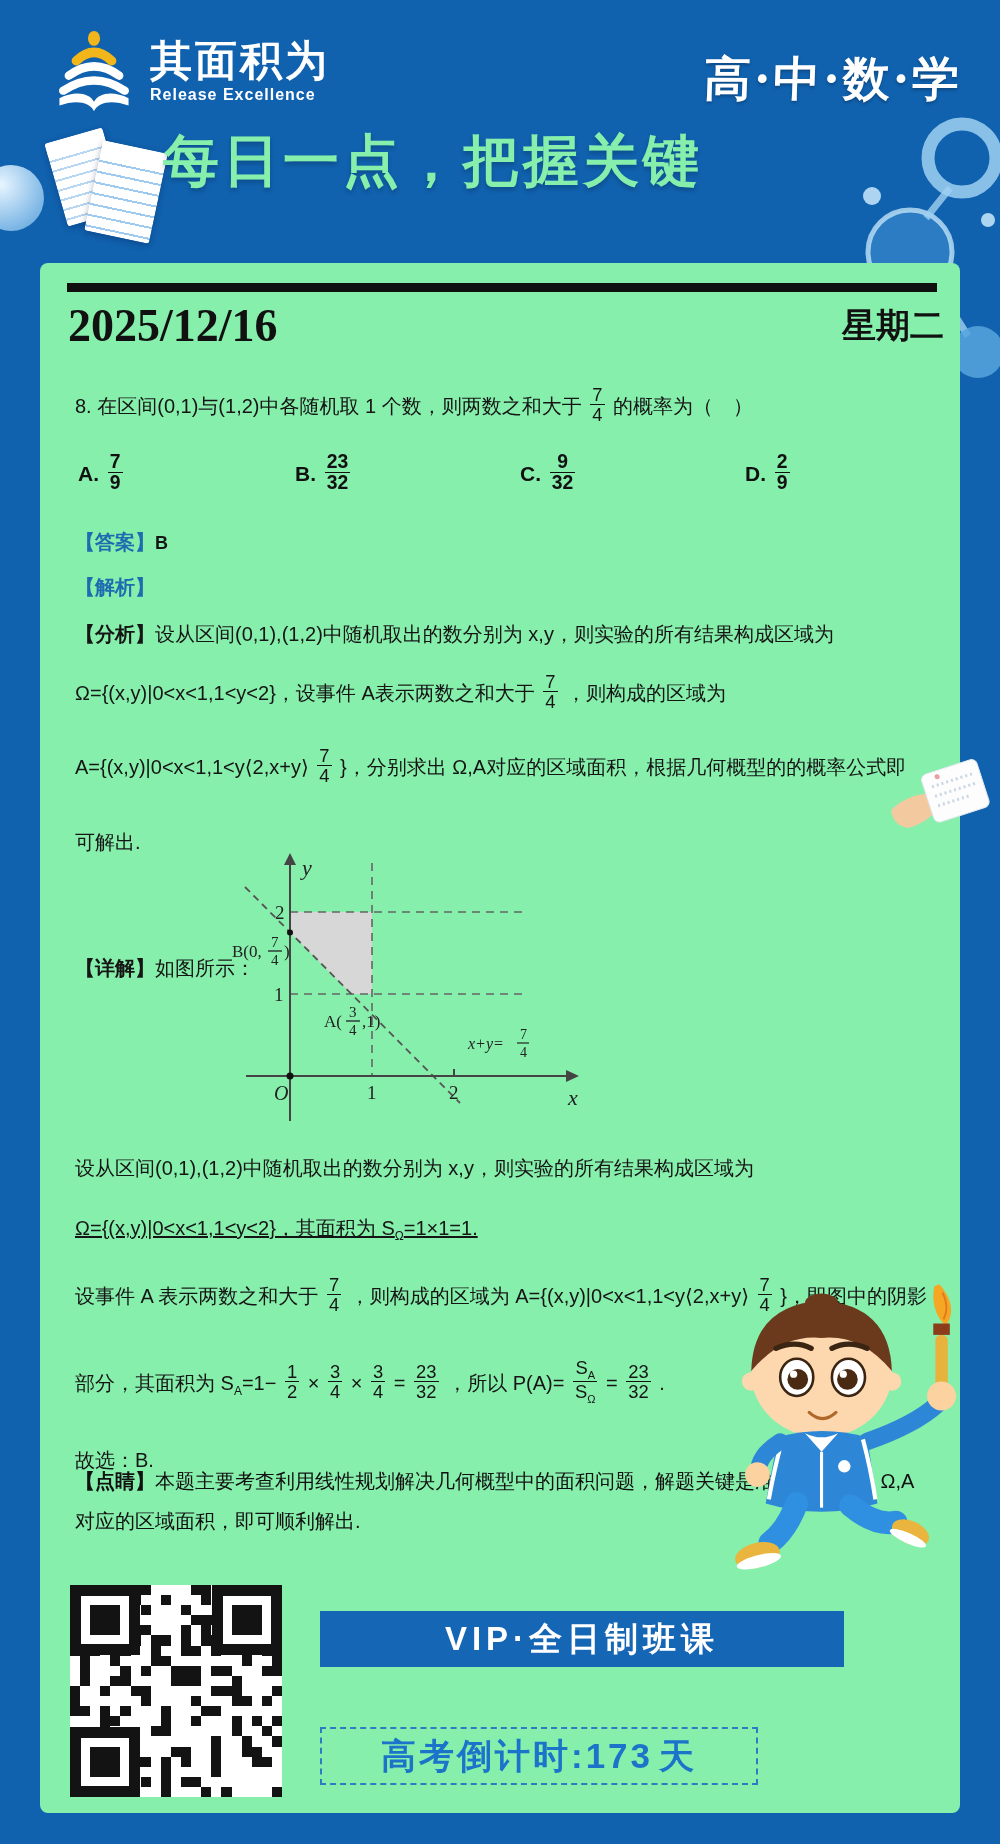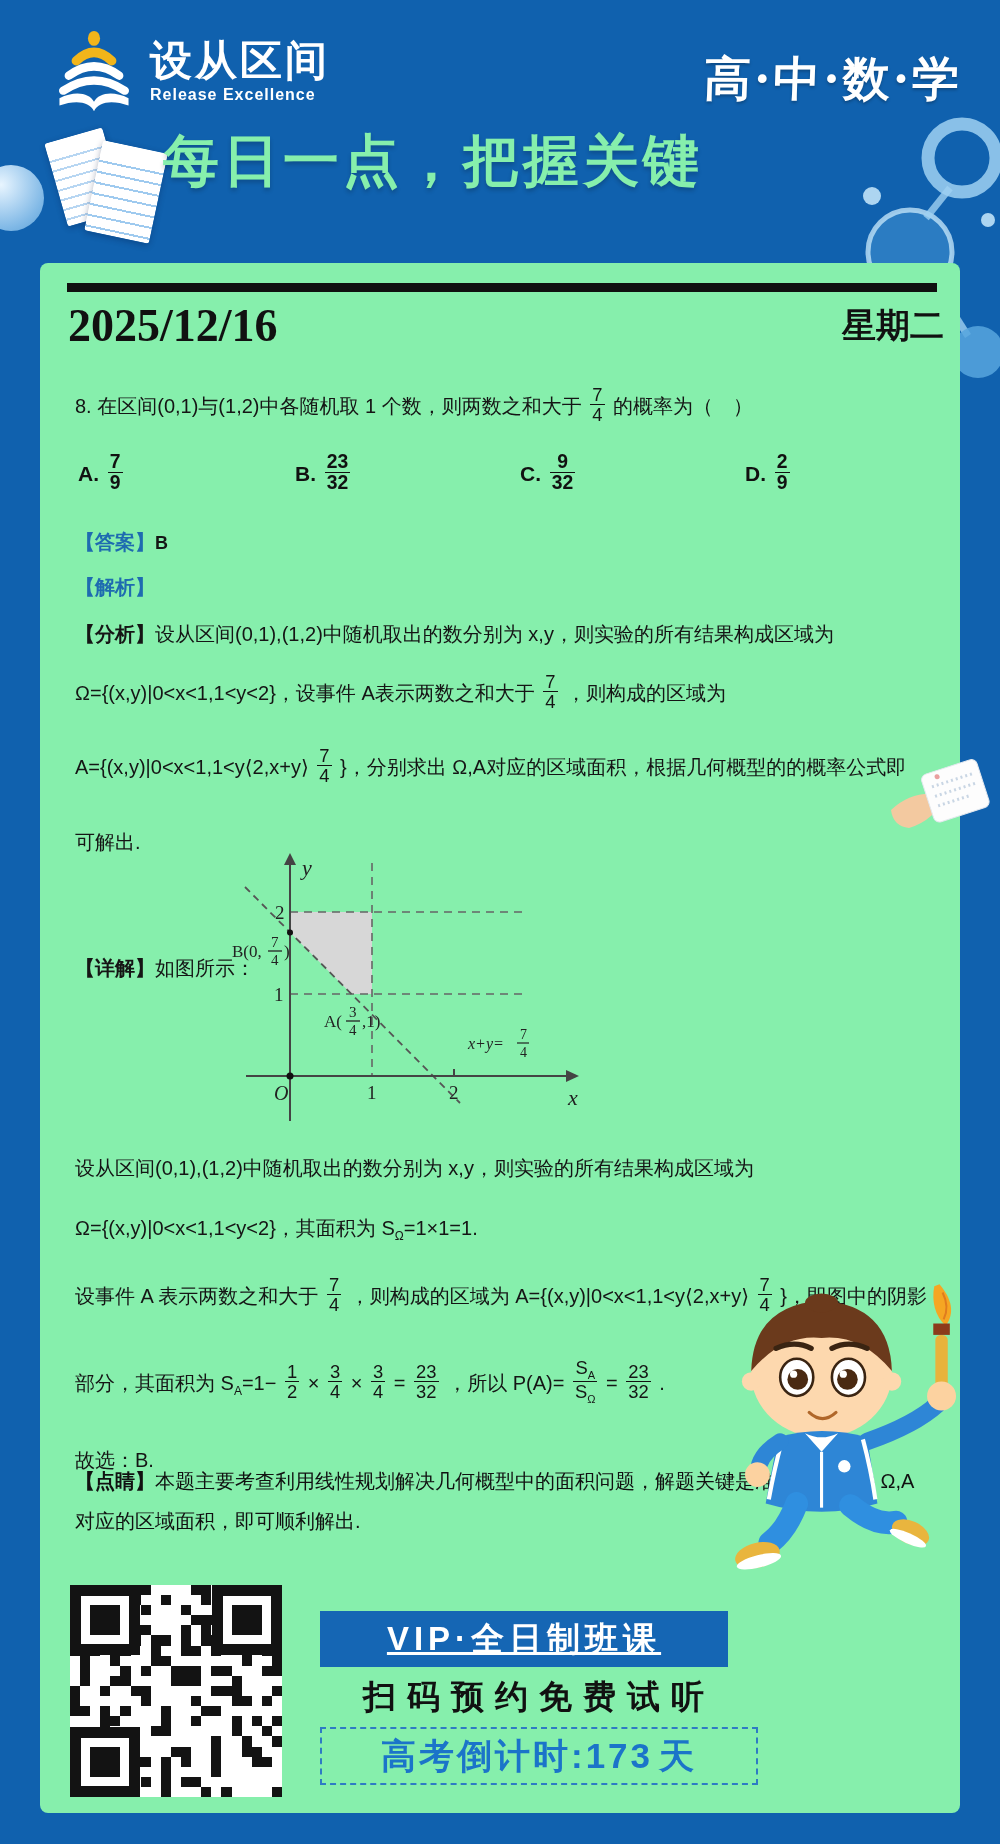--- a/index.html
+++ b/index.html
@@ -48,23 +48,23 @@
   .diagram text{font-family:"Liberation Serif","DejaVu Serif",serif;fill:#222;}
   
   .qr{position:absolute;left:30px;top:1322px;width:212px;height:212px;background:#fff;}
   .qr-modules{position:absolute;inset:0;display:grid;grid-template-columns:repeat(21,1fr);
               grid-template-rows:repeat(21,1fr);}
   .qr-modules div.on{background:#131313;}
   .qr-finder{position:absolute;width:70px;height:70px;background:#fff;border:11px solid #131313;
              box-sizing:border-box;}
   .qr-finder::after{content:"";position:absolute;left:9px;top:9px;width:30px;height:30px;background:#131313;}
   .qr-f-tl{left:0;top:0;}.qr-f-tr{right:0;top:0;}.qr-f-bl{left:0;bottom:0;}
-  .vip-banner{position:absolute;left:280px;top:1348px;width:408px;height:56px;background:#1566b4;
+  .vip-banner{position:absolute;left:280px;top:1348px;width:524px;height:56px;background:#1566b4;
               color:#fff;font-size:33px;font-weight:800;letter-spacing:5px;display:flex;
-              align-items:center;justify-content:center;text-decoration:underline;}
+              align-items:center;justify-content:center;}
   .scan-text{position:absolute;left:280px;top:1412px;width:438px;text-align:center;font-size:33px;
              font-weight:800;letter-spacing:11px;color:#111;}
   .countdown{position:absolute;left:280px;top:1464px;width:438px;height:58px;border:2px dashed #2e7bc4;
              box-sizing:border-box;display:flex;align-items:center;justify-content:center;
              color:#1b74c9;font-size:35px;font-weight:800;letter-spacing:3px;}
   .mascot{position:absolute;left:700px;top:1278px;width:270px;height:300px;z-index:6;}
   .paper-hand{position:absolute;left:885px;top:748px;width:115px;height:95px;z-index:6;}
 </style>
 </head>
 <body>
@@ -89,21 +89,21 @@
 
   <div class="logo">
     <svg width="84" height="88" viewBox="0 0 90 92">
       <ellipse cx="45" cy="10" rx="6.5" ry="8" fill="#f2b51a"></ellipse>
       <path d="M26 34 Q45 16 64 34" fill="none" stroke="#f2b51a" stroke-width="10" stroke-linecap="round"></path>
       <path d="M18 50 Q45 30 72 50" fill="none" stroke="#ffffff" stroke-width="9" stroke-linecap="round"></path>
       <path d="M12 66 Q45 44 78 66" fill="none" stroke="#ffffff" stroke-width="9" stroke-linecap="round"></path>
       <path d="M8 74 C24 66 40 68 45 78 C50 68 66 66 82 74 L82 82 C66 76 50 77 45 88 C40 77 24 76 8 82 Z" fill="#ffffff"></path>
     </svg>
     <div class="logo-text">
-      <div class="cn">设从区间</div>
+      <div class="cn">其面积为</div>
       <div class="en">Release Excellence</div>
     </div>
   </div>
 
   <div class="subject">高·中·数·学</div>
   <div class="slogan">每日一点，把握关键</div>
 
   <div class="card">
     <div class="topbar"></div>
     <div class="date">2025/12/16</div>
@@ -203,21 +203,21 @@
 
       <g>
         <text x="238" y="198" font-size="16" font-style="italic">x+y=</text>
         <text x="290" y="188" font-size="14">7</text>
         <line x1="287" y1="192" x2="299" y2="192" stroke="#222" stroke-width="1.2"></line>
         <text x="290" y="206" font-size="14">4</text>
       </g>
     </svg>
 
     <div class="mline" style="left:35px;top:892px;">设从区间(0,1),(1,2)中随机取出的数分别为 x,y，则实验的所有结果构成区域为</div>
-    <div class="mline" style="left:35px;top:952px;">
+    <div class="mline" style="left:35px;top:952px;text-decoration:underline;">
       <span>Ω={(x,y)|0&lt;x&lt;1,1&lt;y&lt;2}，其面积为 S</span><sub>Ω</sub><span>=1×1=1.</span>
     </div>
     <div class="mline" style="left:35px;top:1015px;">
       <span>设事件 A 表示两数之和大于</span>
       <span class="frac"><span class="num">7</span><span class="den">4</span></span>
       <span>，则构成的区域为 A={(x,y)|0&lt;x&lt;1,1&lt;y⟨2,x+y⟩</span>
       <span class="frac"><span class="num">7</span><span class="den">4</span></span>
       <span>}，即图中的阴影</span>
     </div>
     <div class="mline" style="left:35px;top:1098px;">
@@ -683,21 +683,20 @@
           <div></div>
           <div></div>
           <div></div>
           <div class="on"></div>
         </div>
       <div class="qr-finder qr-f-tl"></div>
       <div class="qr-finder qr-f-tr"></div>
       <div class="qr-finder qr-f-bl"></div>
     </div>
     <div class="vip-banner">VIP·全日制班课</div>
-    <div class="scan-text">扫码预约免费试听</div>
     <div class="countdown">
       <span>高考倒计时:</span>
         <span>173</span>
         <span style="margin-left:6px;">天</span>
     </div>
   </div>
 
   <svg class="paper-hand" viewBox="0 0 115 95">
     <path d="M6 62 Q30 40 60 48 Q50 72 24 80 Q8 78 6 62 Z" fill="#f3c9a0"></path>
     <g transform="rotate(-18 70 45)">

